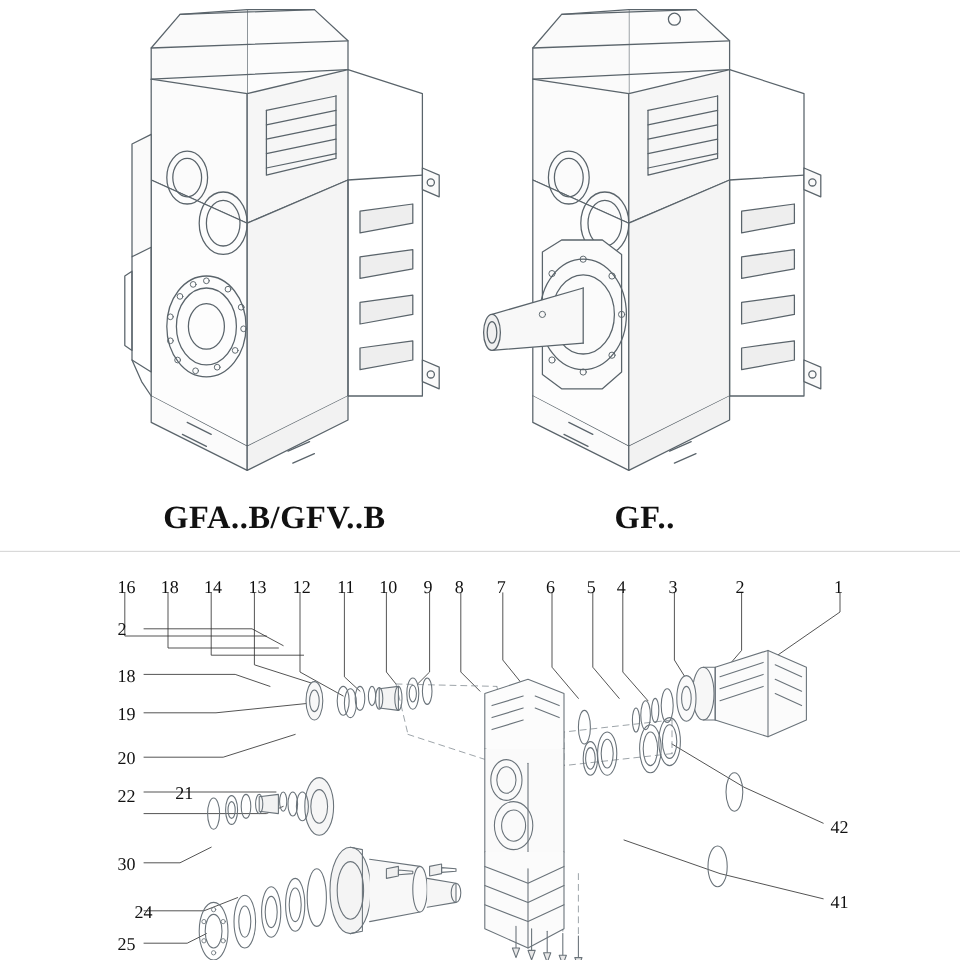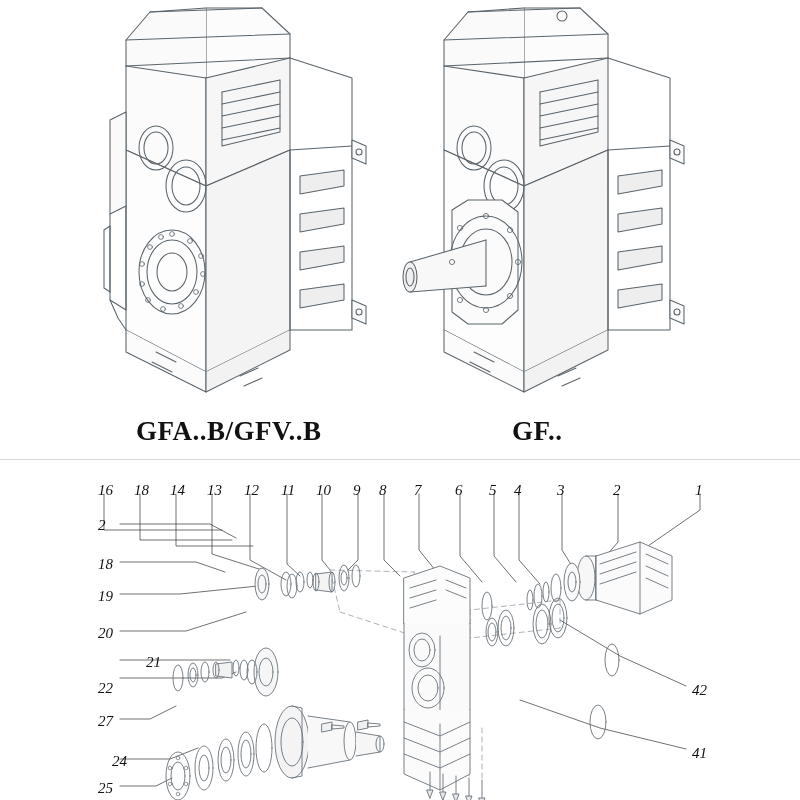--- a/index.html
+++ b/index.html
@@ -46,21 +46,20 @@
     position: absolute;
     left: 0; top: 460px;
     width: 800px; height: 340px;
   }
   .lbl {
     position: absolute;
     font-family: "Liberation Serif", serif;
     font-size: 15px;
     color: #111;
     white-space: nowrap;
-    font-style: italic;
   }
   .divider {
     position: absolute;
     left: 0; top: 459px;
     width: 800px; height: 1px;
     background: #d9d9d9;
   }
   svg { display: block; }
 </style>
 </head>
@@ -424,22 +423,22 @@
     <div class="lbl" style="left:514px; top:22px;">4</div>
     <div class="lbl" style="left:557px; top:22px;">3</div>
     <div class="lbl" style="left:613px; top:22px;">2</div>
     <div class="lbl" style="left:695px; top:22px;">1</div>
 
     <div class="lbl" style="left:98px; top:57px;">2</div>
     <div class="lbl" style="left:98px; top:96px;">18</div>
     <div class="lbl" style="left:98px; top:128px;">19</div>
     <div class="lbl" style="left:98px; top:165px;">20</div>
     <div class="lbl" style="left:98px; top:194px;margin-left:48px;">21</div>
-    <div class="lbl" style="left:98px; top:220px;">22</div>
-    <div class="lbl" style="left:98px; top:253px;">27</div>
+    <div class="lbl" style="left:98px; top:196px;">22</div>
+    <div class="lbl" style="left:98px; top:253px;">30</div>
     <div class="lbl" style="left:112px; top:293px;">24</div>
     <div class="lbl" style="left:98px; top:320px;">25</div>
 
     <div class="lbl" style="left:692px; top:222px;">42</div>
     <div class="lbl" style="left:692px; top:285px;">41</div>
   </div>
 
 </div>
 
 </body></html>

